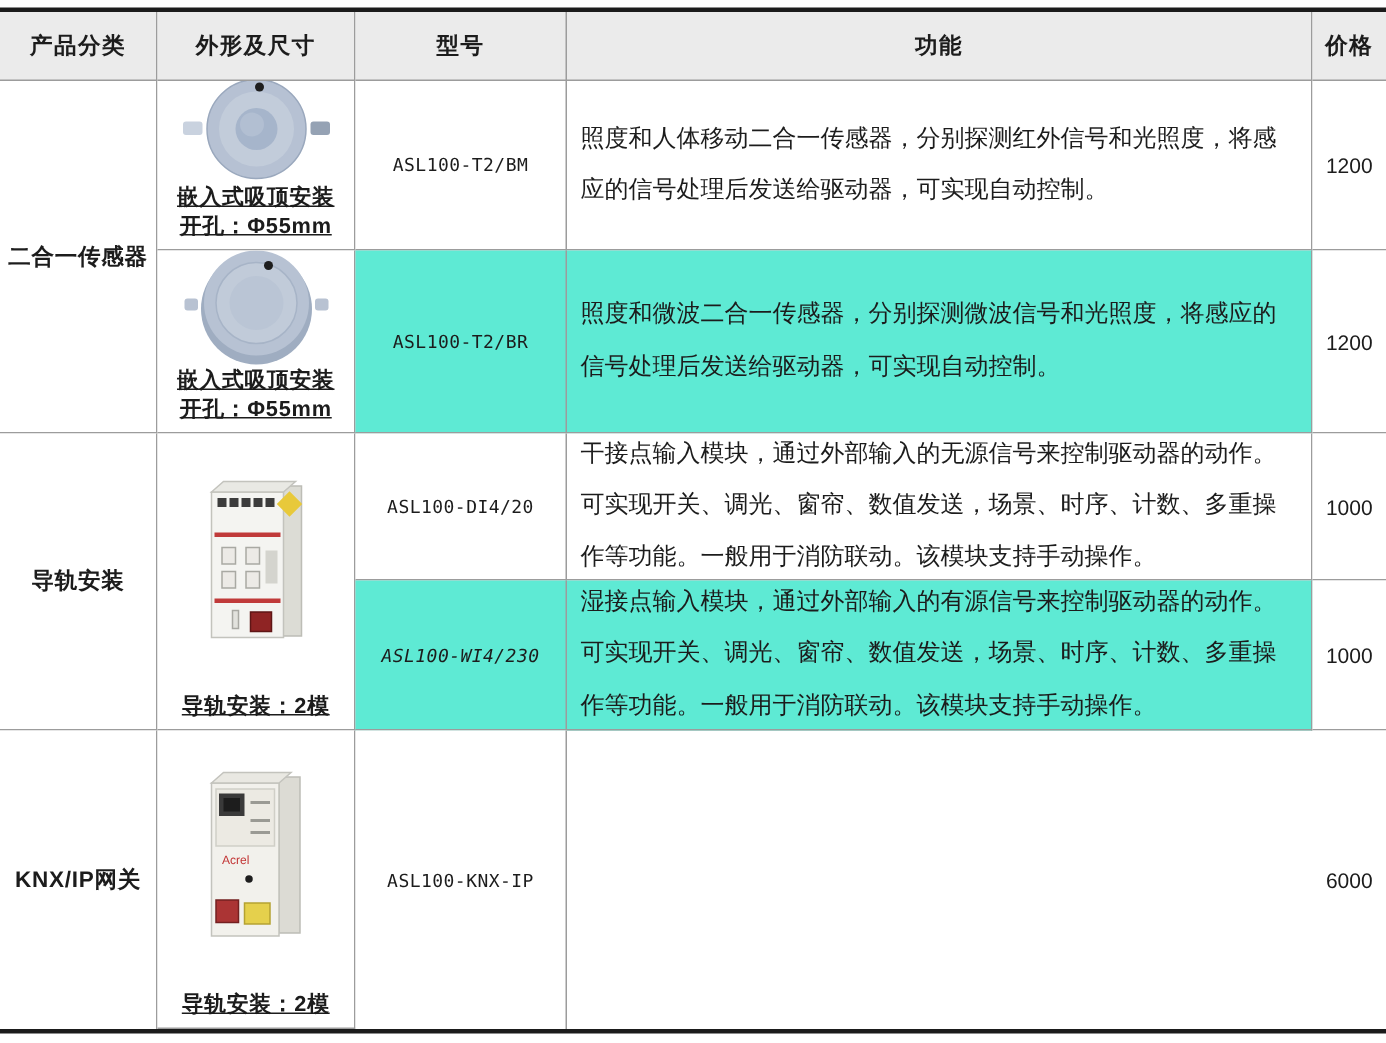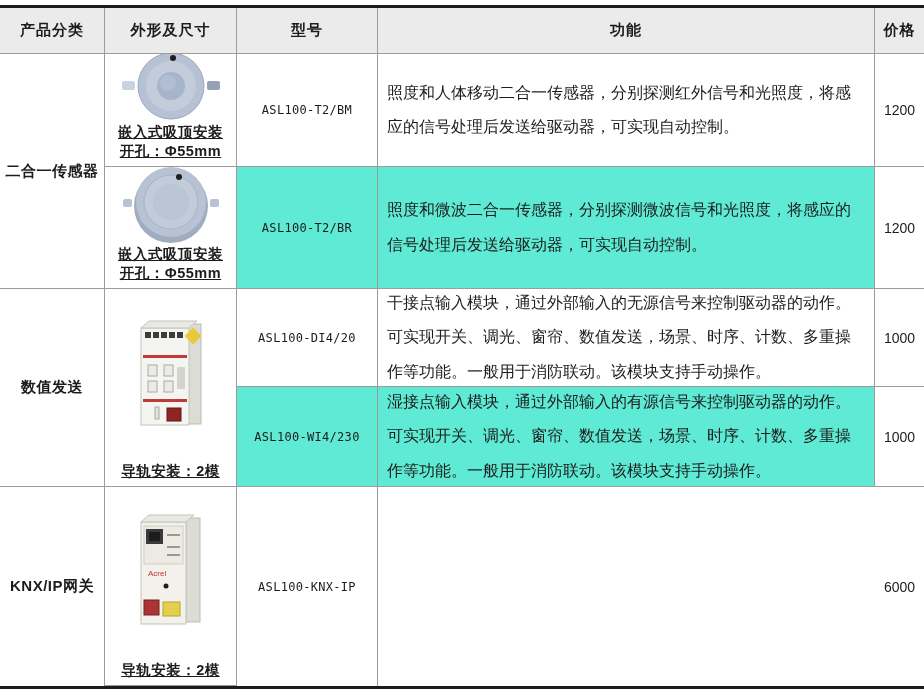--- a/index.html
+++ b/index.html
@@ -49,21 +49,21 @@
   .h1{grid-column:1;grid-row:1;} .h2{grid-column:2;grid-row:1;} .h3{grid-column:3;grid-row:1;}
   .h4{grid-column:4;grid-row:1;} .h5{grid-column:5;grid-row:1;}
   .cat1{grid-column:1;grid-row:2 / span 2;}
   .cat2{grid-column:1;grid-row:4 / span 2;}
   .cat3{grid-column:1;grid-row:6;}
   .img1{grid-column:2;grid-row:2;}
   .img2{grid-column:2;grid-row:3;}
   .img34{grid-column:2;grid-row:4 / span 2;}
   .img5{grid-column:2;grid-row:6;}
   .m1{grid-column:3;grid-row:2;} .m2{grid-column:3;grid-row:3;} .m3{grid-column:3;grid-row:4;}
-  .m4{grid-column:3;grid-row:5;} .m5{grid-column:3;grid-row:6;}
+  .m4{grid-column:3;grid-row:5;font-style:italic;} .m5{grid-column:3;grid-row:6;}
   .f1{grid-column:4;grid-row:2;} .f2{grid-column:4;grid-row:3;} .f3{grid-column:4;grid-row:4;}
   .f4{grid-column:4;grid-row:5;} .f5{grid-column:4;grid-row:6;}
   .p1{grid-column:5;grid-row:2;} .p2{grid-column:5;grid-row:3;} .p3{grid-column:5;grid-row:4;}
   .p4{grid-column:5;grid-row:5;} .p5{grid-column:5;grid-row:6;}
 </style>
 </head>
 <body>
 
 <div class="tbl-wrap">
   <div class="tbl">
@@ -81,21 +81,21 @@
         <span>功能</span>
       </div>
     <div class="cell hdr h5 last-col">
         <span>价格</span>
       </div>
 
     <div class="cell cat cat1">
         <span>二合一传感器</span>
       </div>
     <div class="cell cat cat2">
-        <span>数值发送</span>
+        <span>导轨安装</span>
       </div>
     <div class="cell cat cat3 last-row">
         <span>KNX/IP网关</span>
       </div>
 
     <div class="cell imgcell img1">
       <div class="spacer-grow">
         <svg class="photo" width="104" height="74" viewBox="0 0 104 74">
           <rect x="3" y="32" width="13" height="9" rx="2" fill="#c9d2df"></rect>
           <rect x="88" y="32" width="13" height="9" rx="2" fill="#95a2b4"></rect>

